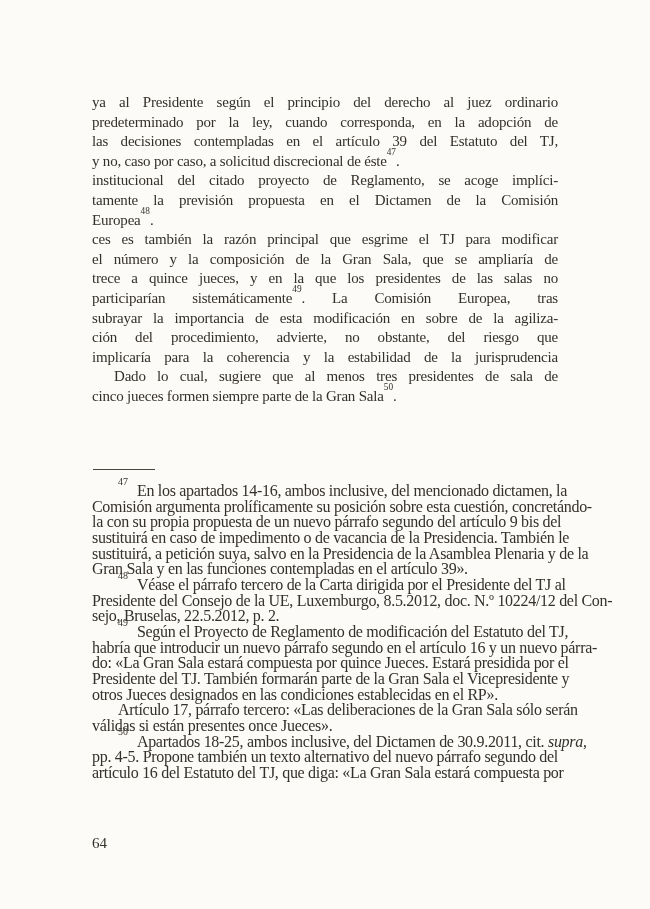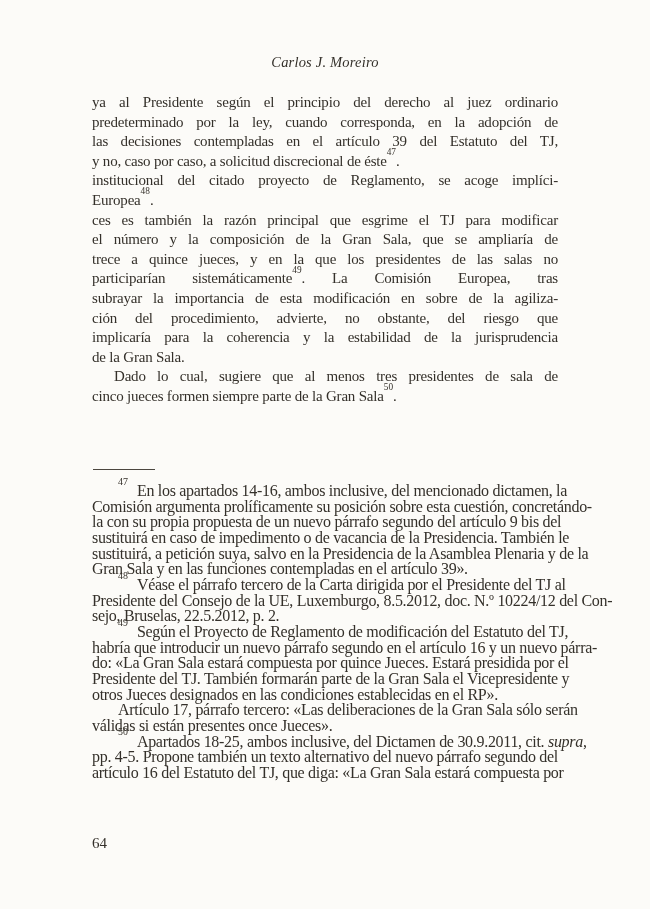--- a/index.html
+++ b/index.html
@@ -86,37 +86,36 @@
     position: absolute;
     top: 835px;
     left: 92px;
     font-size: 15px;
   }
 </style>
 </head>
 <body>
 
 <div class="sheet">
-  <div class="running-head">Carlos J. Moreiro</div>
 
   <div class="body-block" id="body-lines">
       <div class="tline just"><span>ya al Presidente según el principio del derecho al juez ordinario</span></div>
       <div class="tline just"><span>predeterminado por la ley, cuando corresponda, en la adopción de</span></div>
       <div class="tline just"><span>las decisiones contempladas en el artículo 39 del Estatuto del TJ,</span></div>
       <div class="tline left"><span>y no, caso por caso, a solicitud discrecional de éste</span><sup class="ref">47</sup><span>.</span></div>
       <div class="tline just"><span>institucional del citado proyecto de Reglamento, se acoge implíci-</span></div>
+      <div class="tline just"><span>tamente la previsión propuesta en el Dictamen de la Comisión</span></div>
       <div class="tline left"><span>Europea</span><sup class="ref">48</sup><span>.</span></div>
       <div class="tline just"><span>ces es también la razón principal que esgrime el TJ para modificar</span></div>
       <div class="tline just"><span>el número y la composición de la Gran Sala, que se ampliaría de</span></div>
       <div class="tline just"><span>trece a quince jueces, y en la que los presidentes de las salas no</span></div>
       <div class="tline just"><span>participarían sistemáticamente</span><sup class="ref">49</sup><span>. La Comisión Europea, tras</span></div>
       <div class="tline just"><span>subrayar la importancia de esta modificación en sobre de la agiliza-</span></div>
       <div class="tline just"><span>ción del procedimiento, advierte, no obstante, del riesgo que</span></div>
       <div class="tline just"><span>implicaría para la coherencia y la estabilidad de la jurisprudencia</span></div>
-      <div class="tline left"><span>de la Gran Sala.</span></div>
       <div class="tline just ind"><span>Dado lo cual, sugiere que al menos tres presidentes de sala de</span></div>
       <div class="tline left"><span>cinco jueces formen siempre parte de la Gran Sala</span><sup class="ref">50</sup><span>.</span></div>
     </div>
 
   <div class="fn-rule"></div>
 
   <div class="fn-block" id="footnote-lines">
       <div class="tline just ind"><sup class="ref lead">47</sup><span>En los apartados 14-16, ambos inclusive, del mencionado dictamen, la</span></div>
       <div class="tline just"><span>Comisión argumenta prolíficamente su posición sobre esta cuestión, concretándo-</span></div>
       <div class="tline just"><span>la con su propia propuesta de un nuevo párrafo segundo del artículo 9 bis del</span></div>

